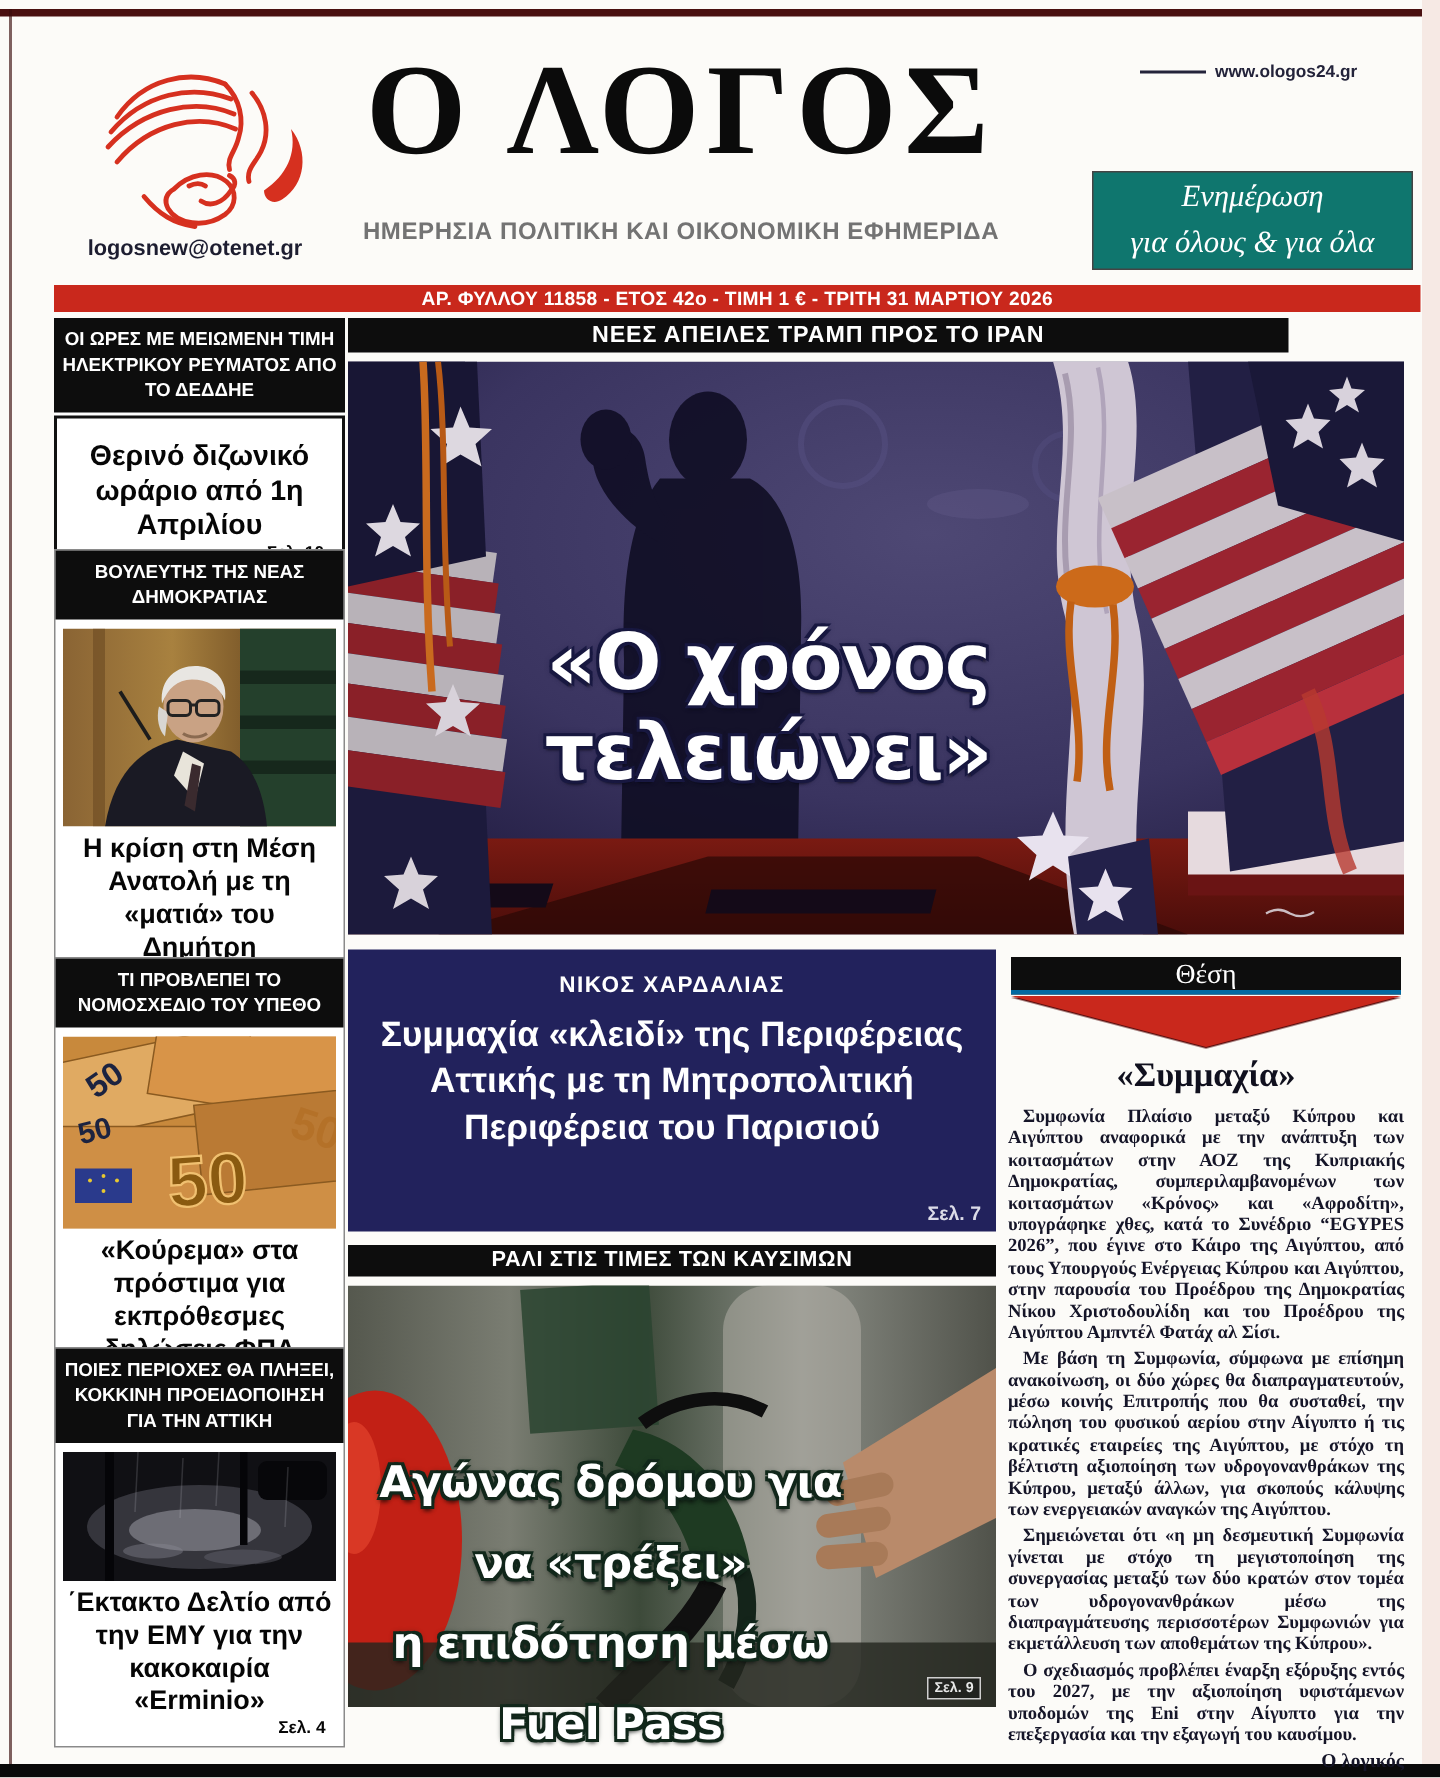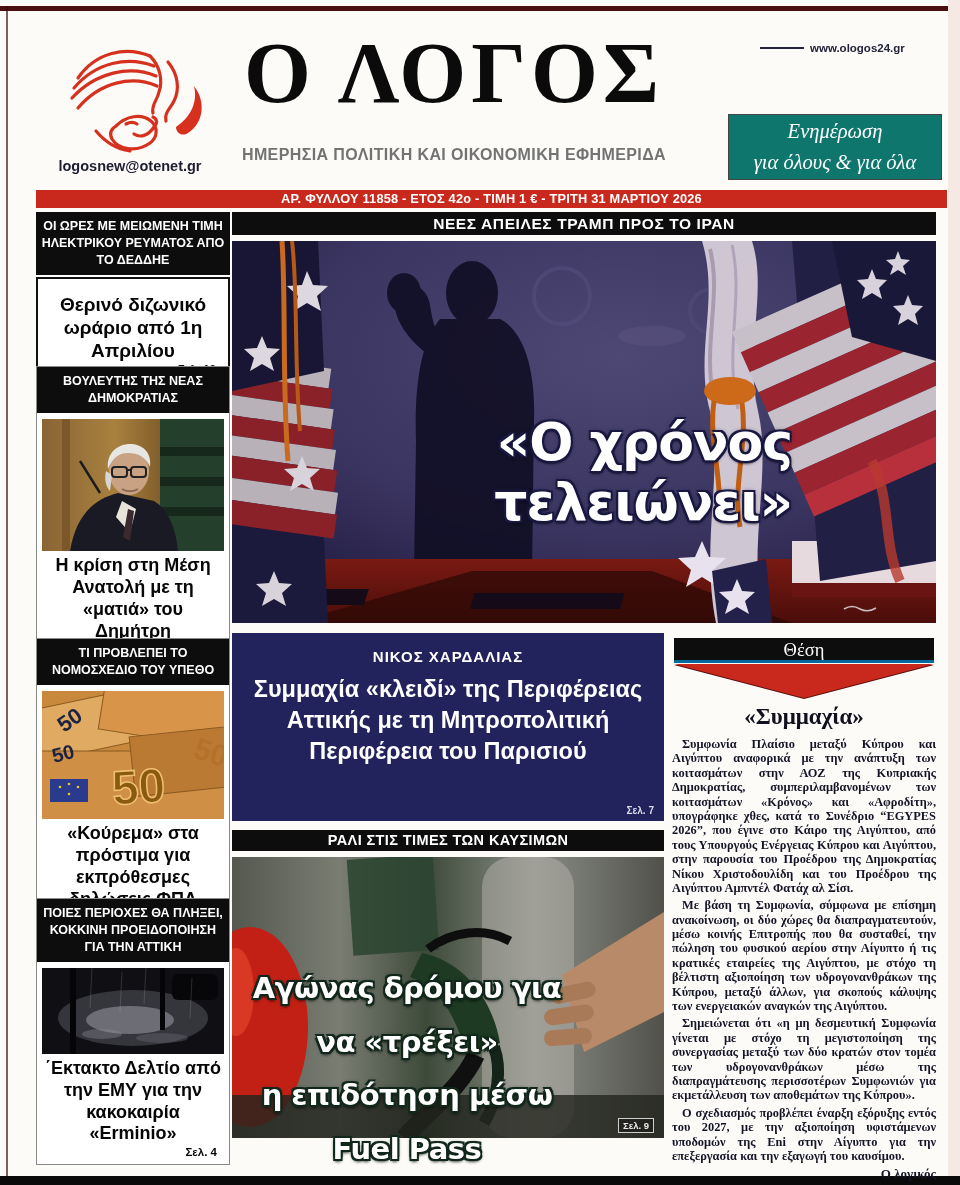--- a/index.html
+++ b/index.html
@@ -43,32 +43,32 @@
   .side-bordered{border:1.5px solid #8a8a8a;}
   .it1{top:212px;}
   .it1 .side-body{border:2px solid #111;margin-top:2px;padding:10px 4px 6px;}
   .it1 .side-headline{font-size:19px;}
   .it2{top:366px;}
   .it3{top:638px;}
   .it4{top:898px;}
   .side-photo{display:block;margin:2px auto 0;}
 
   
-  .lead-kicker{left:232px;top:212px;width:704px;height:23px;background:#0d0d0d;color:#fff;text-align:center;
+  .lead-kicker{left:232px;top:212px;width:627px;height:23px;background:#0d0d0d;color:#fff;text-align:center;
                font-size:15.5px;font-weight:bold;line-height:23px;letter-spacing:.6px;}
   .lead-photo{left:232px;top:241px;width:704px;height:382px;}
-  .lead-headline{left:232px;top:412px;width:560px;text-align:right;color:#fff;font-weight:bold;
+  .lead-headline{left:232px;top:412px;width:560px;text-align:center;color:#fff;font-weight:bold;
                  font-family:"DejaVu Sans",sans-serif;font-size:52px;letter-spacing:-1px;
                  text-shadow:0 0 5px #141438,2px 2px 0 #1a1a44,-2px -2px 0 #1a1a44,2px -2px 0 #1a1a44,-2px 2px 0 #1a1a44,0 3px 2px rgba(0,0,0,.6);}
 
   
   .alliance-box{left:232px;top:633px;width:432px;height:188px;background:#22225c;color:#fff;text-align:center;}
   .alliance-kicker{margin-top:15px;font-size:15px;font-weight:bold;letter-spacing:1px;}
   .alliance-headline{margin-top:9px;padding:0 14px;font-size:23.5px;font-weight:bold;line-height:1.32;}
-  .alliance-page{position:absolute;right:10px;bottom:5px;font-size:10px;font-weight:bold;color:#dcdce8;margin-top:11px;}
+  .alliance-page{position:absolute;right:10px;bottom:5px;font-size:13px;font-weight:bold;color:#dcdce8;margin-top:11px;}
 
   
   .fuel-kicker{left:232px;top:830px;width:432px;height:21px;background:#0d0d0d;color:#fff;text-align:center;
                font-size:14.5px;font-weight:bold;line-height:21px;letter-spacing:.4px;}
   .fuel-photo{left:232px;top:857px;width:432px;height:281px;}
   .fuel-headline{left:232px;top:962px;width:350px;text-align:center;color:#fff;font-weight:bold;
                  font-family:"DejaVu Sans",sans-serif;font-size:29px;line-height:1.85;letter-spacing:-.5px;
                  text-shadow:0 0 4px #10221a,2px 2px 0 #132a1c,-2px -2px 0 #132a1c,2px -2px 0 #132a1c,-2px 2px 0 #132a1c,0 3px 3px rgba(0,0,0,.65);}
   .fuel-page{left:618px;top:1118px;font-size:9.5px;font-weight:bold;color:#e8e8e8;background:rgba(20,20,20,.45);
              border:1px solid #cfcfcf;padding:1px 4px;}

